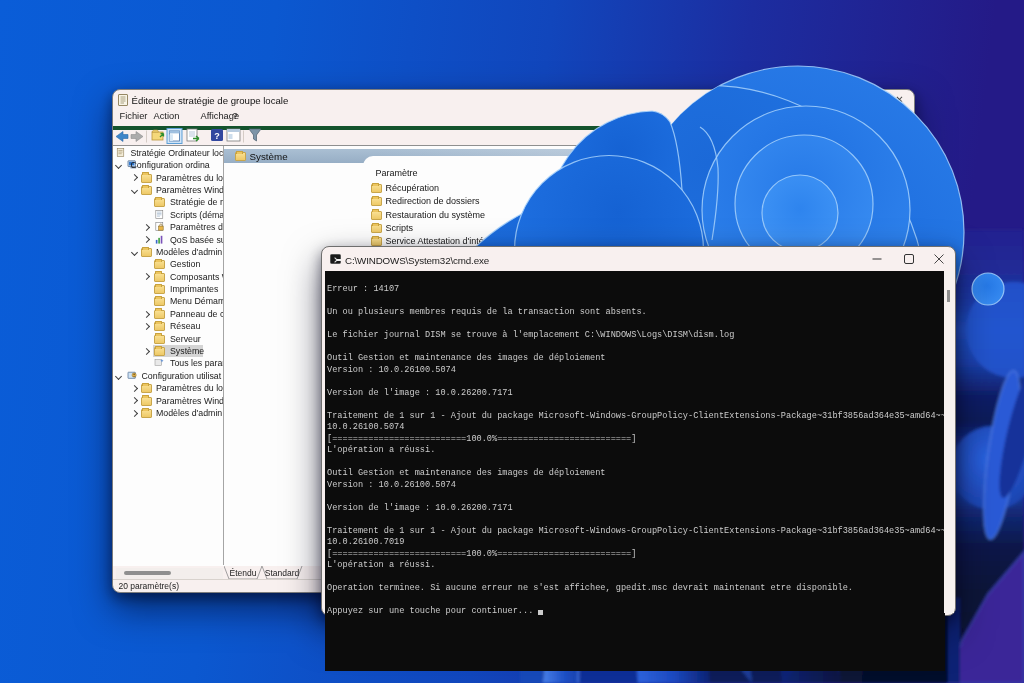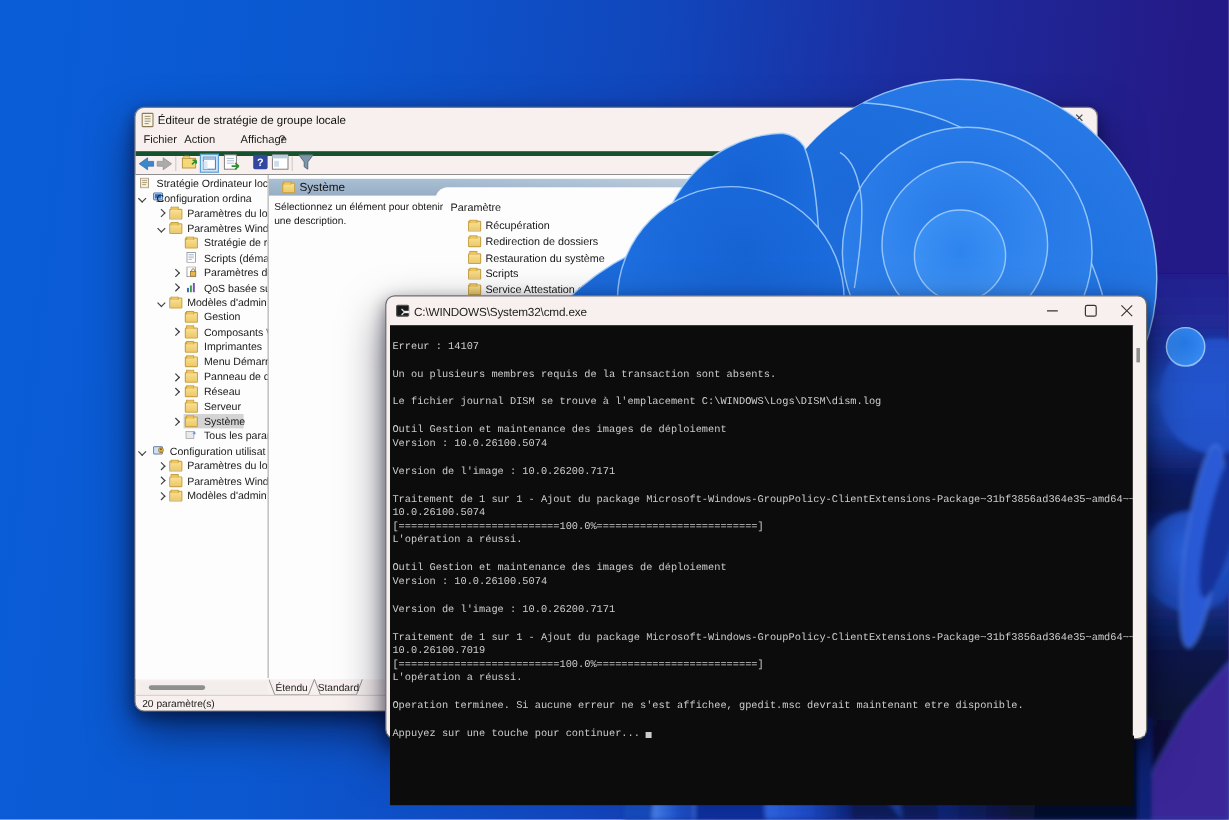--- a/index.html
+++ b/index.html
@@ -30,21 +30,21 @@
 .fold{background:linear-gradient(#f9e093,#eec967);border:1px solid #c9a64b;border-radius:1px;box-sizing:border-box;}
 .fold:before{content:"";position:absolute;left:0;top:-2.4px;width:5px;height:2px;background:#edc55e;border:1px solid #c8a23d;border-bottom:none;border-radius:1px 1px 0 0;}
 
 #hdrbar{position:absolute;left:0;top:2.5px;width:100%;height:14.5px;background:linear-gradient(#aabfd3,#97aec5);}
 #hdrcard{position:absolute;left:139px;top:7px;right:0;height:10px;background:#fdfdfd;border-radius:11px 0 0 0;}
 #hdrcard2{position:absolute;left:150px;top:0;right:0;height:7px;background:linear-gradient(90deg,rgba(253,253,253,0) , rgba(230,236,244,0.75));}
 #sysfold{left:11px;top:3.5px;}
 #systext{position:absolute;left:26px;top:2.5px;font-size:9.8px;color:#111;}
 #descr{position:absolute;left:5px;top:21px;width:200px;font-size:8.5px;line-height:11.3px;color:#161616;}
 #paramhdr{position:absolute;left:152px;top:22px;font-size:9px;color:#161616;}
-.pitem{position:absolute;left:166px;font-size:9px;color:#161616;white-space:nowrap;}
+.pitem{position:absolute;left:147px;font-size:9px;color:#161616;white-space:nowrap;}
 .pitem .ticon{left:0;top:1px;}
 .pitem span{margin-left:15px;}
 
 #gp-bottom{left:0;top:476px;width:100%;height:27px;}
 #hscroll{position:absolute;left:3px;top:2px;width:107px;height:12px;background:#f3eeec;}
 #hthumb{position:absolute;left:8px;top:3px;width:47px;height:4px;background:#8f8f8f;border-radius:2px;}
 #tabs{position:absolute;left:111px;top:0px;height:30px;}
 #gp-status{left:0;top:489px;width:100%;height:14px;border-top:1px solid #d8d2cd;font-size:8.5px;color:#222;}
 #gp-status span{position:absolute;left:6px;top:1px;}
 
@@ -308,21 +308,20 @@
         </div>
       </div>
     <div id="gp-div"></div>
     <div id="gp-right">
       <div id="hdrbar">
         <div id="hdrcard2"></div>
         <div id="hdrcard"></div>
         <div class="ticon fold" id="sysfold"></div>
         <div id="systext">Système</div>
       </div>
-      <div id="descr">Sélectionnez un élément pour obtenir<br>une description.</div>
       <div id="paramhdr">Paramètre</div>
     <div class="pitem" style="top:36.6px"><div class="ticon fold"></div><span>Récupération</span></div>
         <div class="pitem" style="top:50px"><div class="ticon fold"></div><span>Redirection de dossiers</span></div>
         <div class="pitem" style="top:63.400000000000006px"><div class="ticon fold"></div><span>Restauration du système</span></div>
         <div class="pitem" style="top:76.80000000000001px"><div class="ticon fold"></div><span>Scripts</span></div>
         <div class="pitem" style="top:90.2px"><div class="ticon fold"></div><span>Service Attestation d'inté</span></div>
       </div>
   </div>
   <div class="gp-abs" id="gp-bottom">
     <div id="hscroll">

